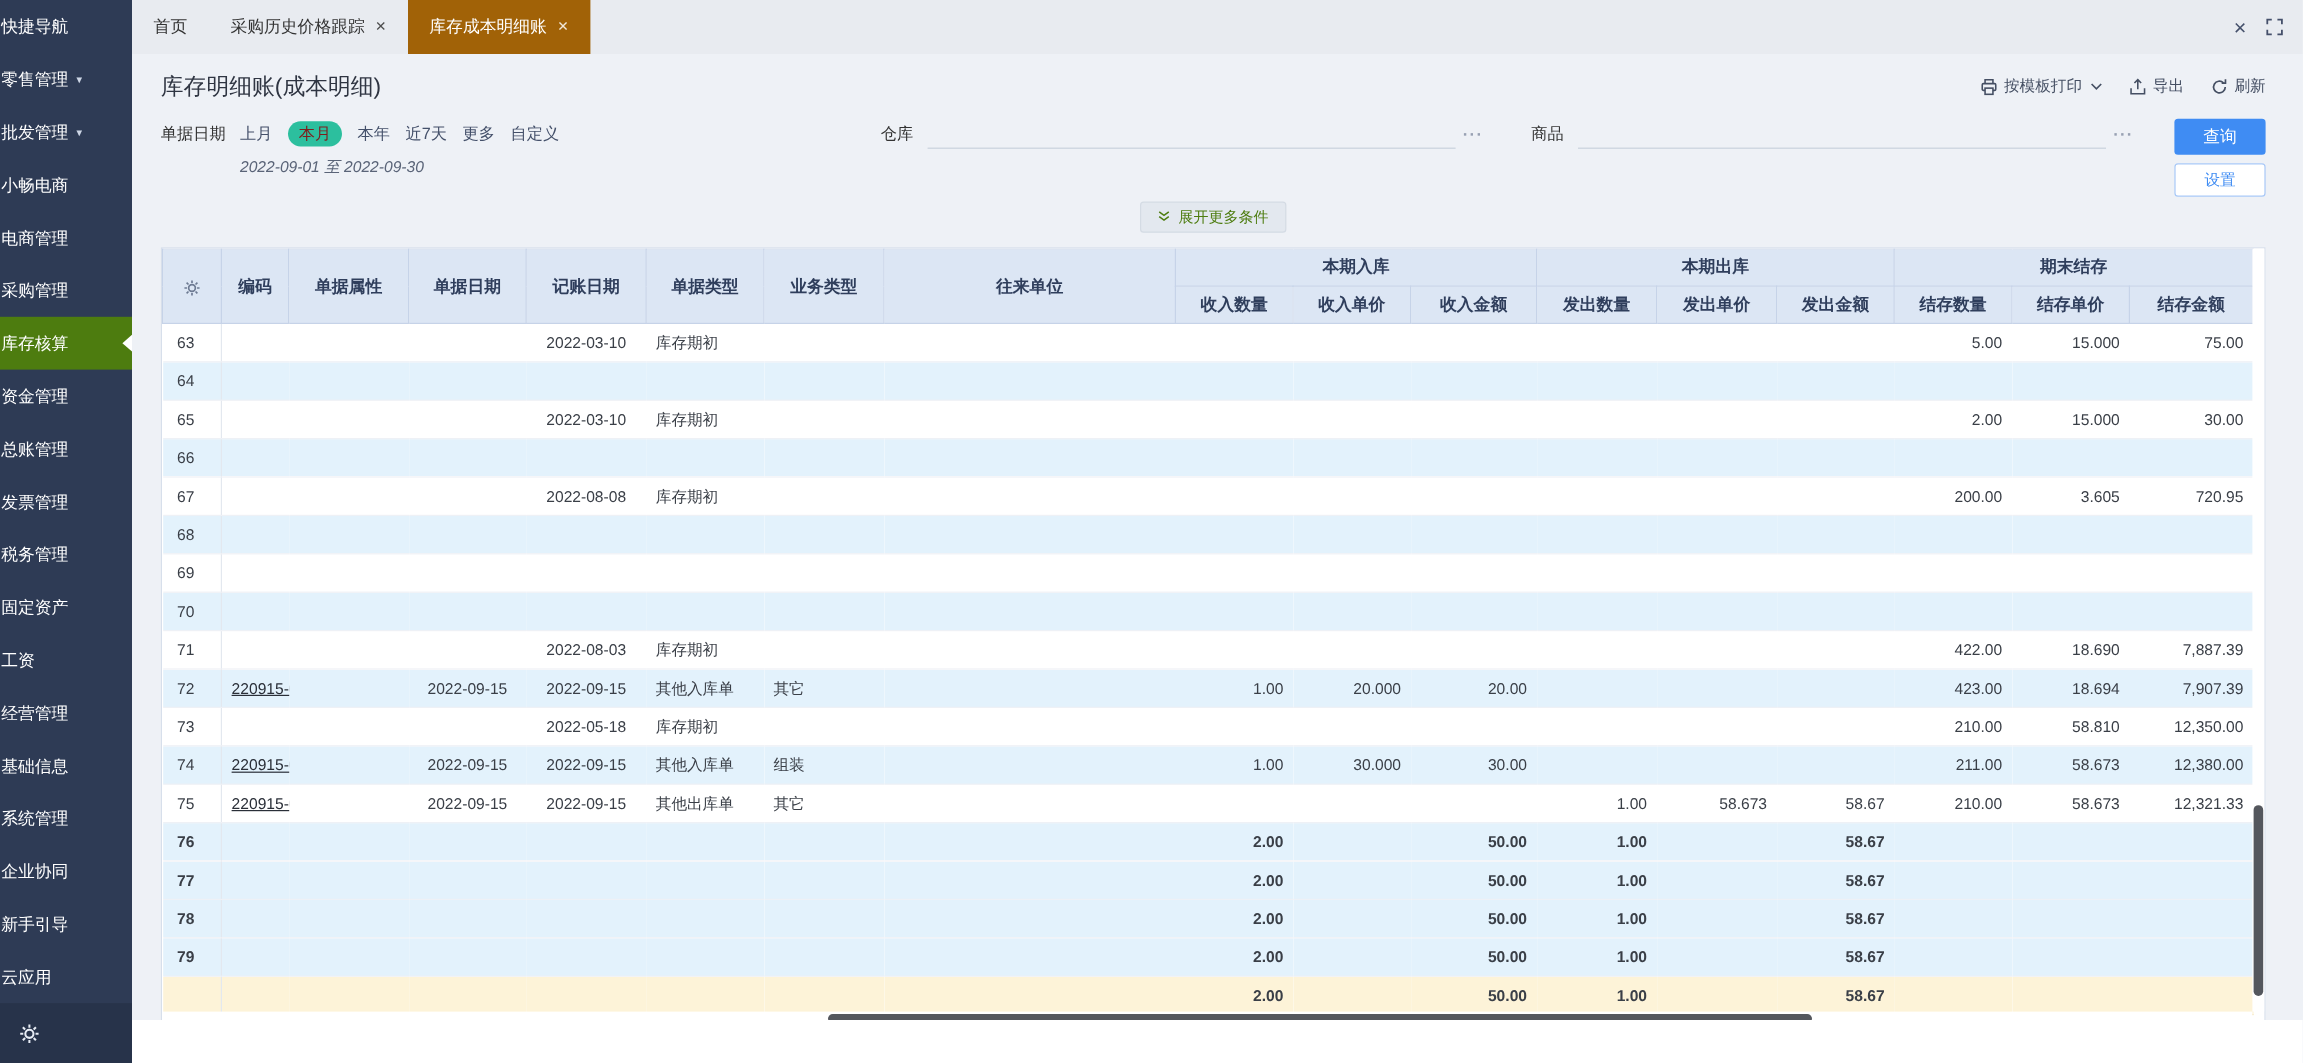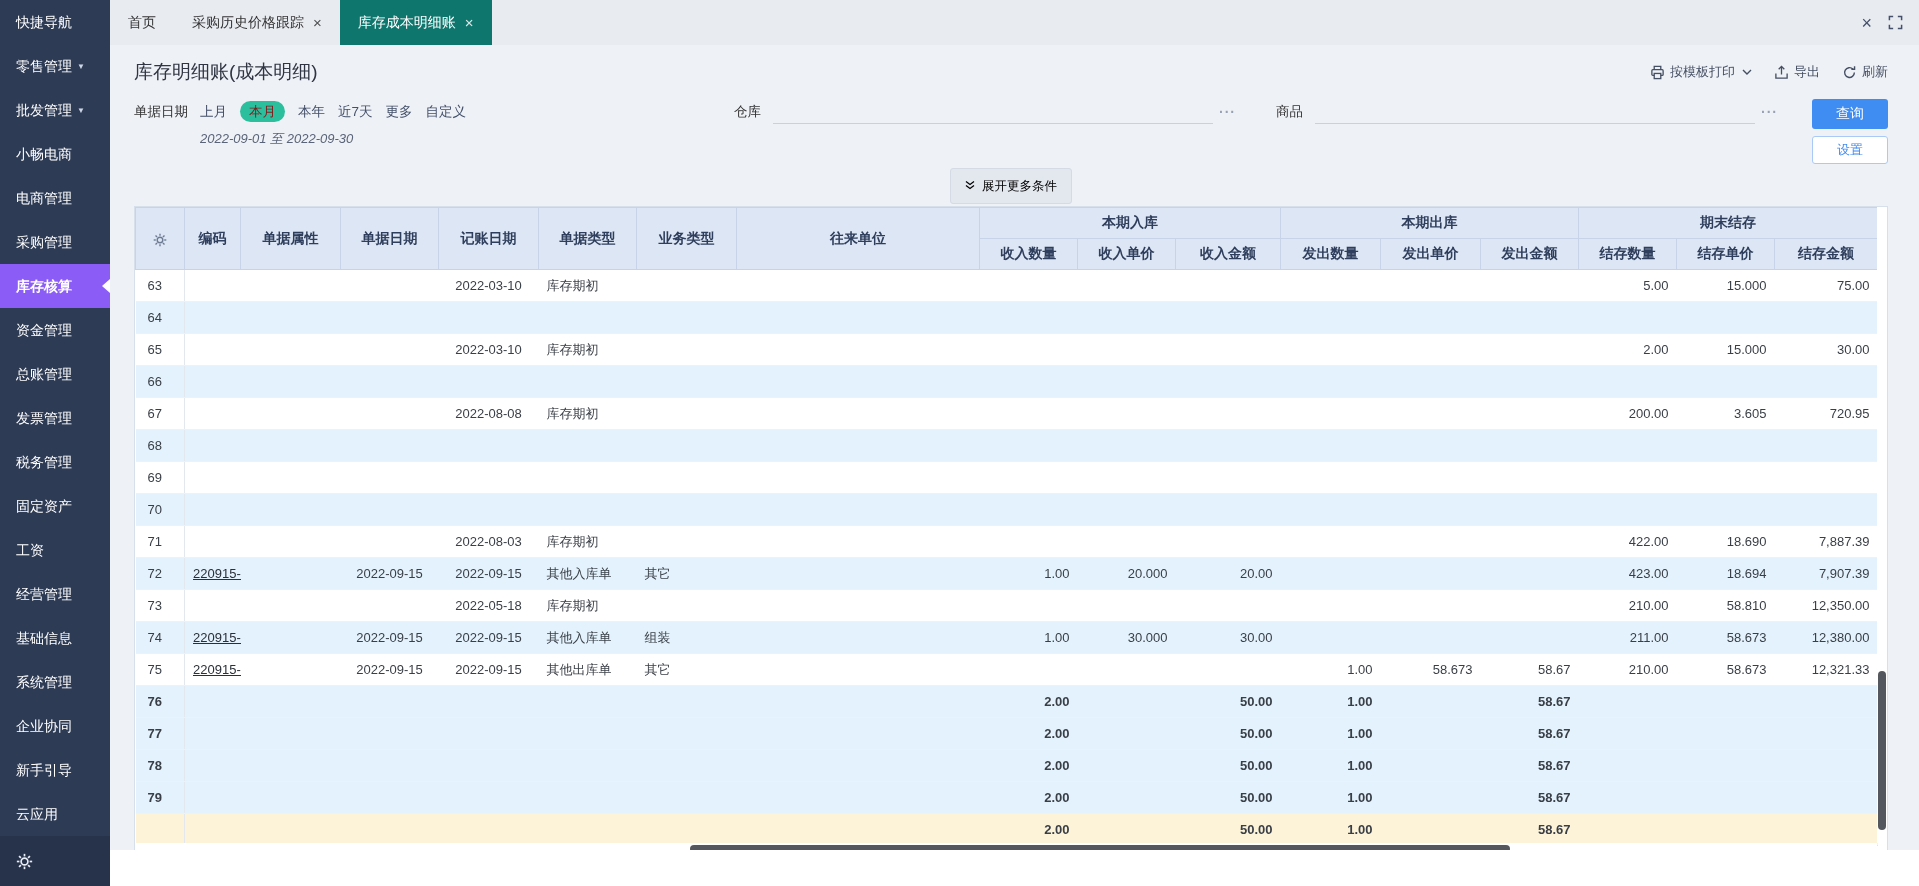--- a/index.html
+++ b/index.html
@@ -3,33 +3,33 @@
 <meta charset="utf-8">
 <style>
   * { margin:0; padding:0; box-sizing:border-box; }
   html,body { width:1919px; height:886px; overflow:hidden; }
   body { font-family:"Liberation Sans","DejaVu Sans",sans-serif; font-size:14px; color:#333; background:#eef1f6; }
   .app { display:flex; width:1919px; height:886px; }
 
   
   .sidebar { width:110px; background:#2e3b55; color:#fff; display:flex; flex-direction:column; flex-shrink:0; }
   .sb-list { flex:1; }
-  .sb-item { height:44px; line-height:44px; padding-left:16px; font-size:14px; cursor:pointer; position:relative; white-space:nowrap; }
-  .sb-item.active { background:#8b5cf6; font-weight:bold; }
+  .sb-item { height:44px; line-height:44px; padding-left:1px; font-size:14px; cursor:pointer; position:relative; white-space:nowrap; }
+  .sb-item.active { background:#4d7c0f; font-weight:normal; }
   .sb-item.active::after { content:''; position:absolute; right:0; top:50%; margin-top:-7px;
      border-top:7px solid transparent; border-bottom:7px solid transparent; border-right:8px solid #ffffff; }
   .sb-caret { font-size:8px; margin-left:5px; vertical-align:2px; color:#cdd6e6; }
   .sb-bottom { height:50px; display:flex; align-items:center; padding-left:16px; background:#27334a; color:#e8edf5; }
 
   
   .main { flex:1; display:flex; flex-direction:column; min-width:0; }
   .tabbar { height:45px; background:#e8ebf0; display:flex; align-items:stretch; flex-shrink:0; }
   .tabs { display:flex; align-items:stretch; }
   .tab { display:flex; align-items:center; padding:0 18px; font-size:14px; color:#333; cursor:pointer; gap:9px; }
-  .tab.active { background:#0f766e; color:#fff;text-align:center; }
+  .tab.active { background:#a16207; color:#fff;text-align:center; }
   .tab-close { font-size:15px; opacity:.85; }
   .tabbar-right { margin-left:auto; display:flex; align-items:center; gap:16px; padding-right:16px; color:#45506b; }
   .tb-icon { display:flex; align-items:center; cursor:pointer; font-size:18px; line-height:1; }
 
   
   .content { flex:1; position:relative; background:#eef1f6; padding:0 0 0 24px; }
   .page-head { height:54px; display:flex; align-items:center; padding-right:31px; }
   .page-title { font-size:19px; color:#2f3542; }
   .page-actions { margin-left:auto; display:flex; align-items:center; gap:22px; color:#454f63; font-size:13px; }
   .action { display:flex; align-items:center; gap:5px; cursor:pointer; }
@@ -46,21 +46,21 @@
   .quick-opt.active { background:#2cbf9e; color:#7f1d1d; border-radius:12px; padding:3px 9px; line-height:normal; }
   .date-range { color:#5a6478; font-size:13px; margin:5px 0 0 66px;font-style:italic; }
   .field-group { display:flex; align-items:center;text-align:center; }
   .field-group.product { margin-left:40px; }
   .uline-field { border-bottom:1px solid #c9d1dc; width:440px; height:24px; display:inline-block; cursor:text; }
   .ellipsis-btn { color:#98a1b3; font-weight:bold; margin-left:6px; cursor:pointer; letter-spacing:1px; }
   .filter-buttons { margin-left:auto; display:flex; flex-direction:column; align-items:flex-end; }
   .query-btn { width:76px; height:30px; background:#3f8cf3; color:#fff; border:none; border-radius:3px; font-size:14px; cursor:pointer; font-family:inherit; }
   .settings-btn { width:76px; height:28px; background:#fff; color:#3f8cf3; border:1px solid #a9c9f7; border-radius:3px; font-size:13px; margin-top:7px; cursor:pointer; font-family:inherit; }
   .expand-row { display:flex; justify-content:center; margin-top:4px; height:30px; }
-  .expand-pill { background:#e3e8ef; border:1px solid #d4dbe4; color:#000000; font-size:12.5px; padding:2px 14px; border-radius:3px; display:flex; gap:7px; align-items:center; cursor:pointer; height:36px; }
+  .expand-pill { background:#e3e8ef; border:1px solid #d4dbe4; color:#4d7c0f; font-size:12.5px; padding:2px 14px; border-radius:3px; display:flex; gap:7px; align-items:center; cursor:pointer; height:26px; }
 
   
   .table-card { position:relative; background:#fff; border:1px solid #d7dfeb; width:1754px; margin-top:8px; height:650px; overflow:hidden; }
   table { border-collapse:collapse; table-layout:fixed; width:1742px; }
   thead th { background:#dce6f4; border:1px solid #c6d3e8; font-size:14px; color:#2f3e5c; font-weight:bold; height:31px; text-align:center; white-space:nowrap; overflow:hidden; }
   .gear-th { color:#6d7a92; }
   tbody td { height:32px; font-size:13px; color:#3a3f47; border-bottom:1px solid #eef1f6; padding:0 8px; white-space:nowrap; overflow:hidden; }
   tr.row-alt, tr.row-total { background:#e3f2fc; }
   tr.row-total { font-weight:bold;padding-left:44px; }
   tr.row-hl { background:#fdf3d8; font-weight:bold; }

